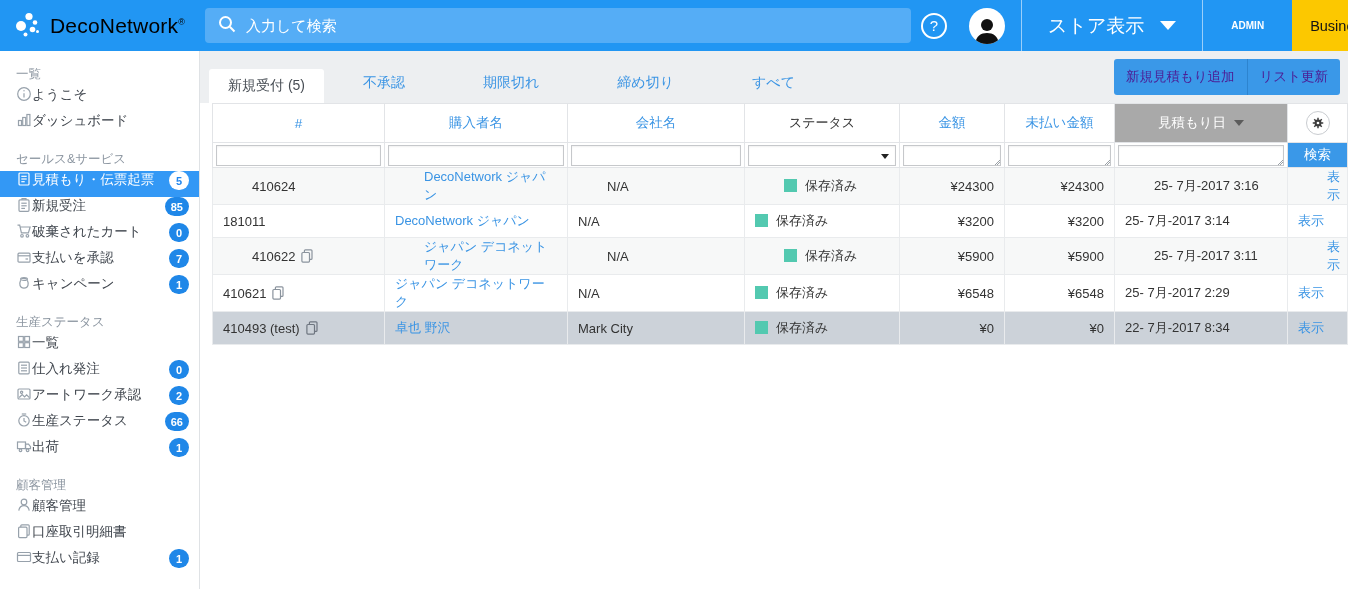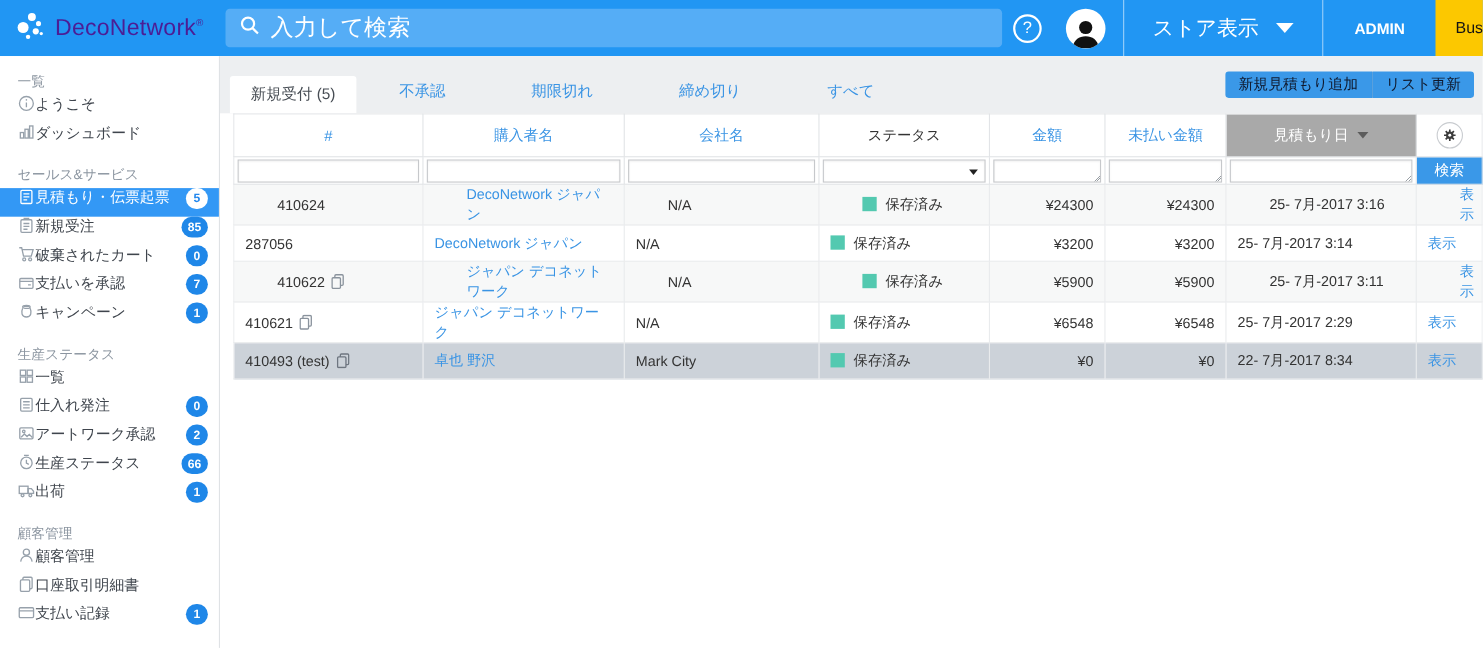--- a/index.html
+++ b/index.html
@@ -1,53 +1,53 @@
 <!DOCTYPE html>
 <html><head>
 <meta charset="utf-8">
 <style>
   * { margin:0; padding:0; box-sizing:border-box; }
   html,body { width:1348px; height:589px; overflow:hidden; font-family:"Liberation Sans","DejaVu Sans",sans-serif; background:#fff; }
   .app { display:flex; flex-direction:column; height:100%; }
 
   
   .topbar { flex:0 0 51px; background:#2196f3; display:flex; align-items:center; }
-  .brand { width:205px; flex:0 0 205px; display:flex; align-items:center; gap:8px; padding-left:12px; color:#4c1d95; }
+  .brand { width:205px; flex:0 0 205px; display:flex; align-items:center; gap:8px; padding-left:12px; color:#000000; }
   .brand-name { font-size:21px; font-weight:500; letter-spacing:.2px; white-space:nowrap; }
   .brand-name sup { font-size:9px; }
   .searchbox { width:706px; flex:0 0 706px; height:35px; background:#55adf6; border-radius:4px; display:flex; align-items:center; gap:10px; padding:0 13px; }
-  .searchbox input { flex:1; border:none; outline:none; background:transparent; color:#fff; font-size:21px; font-family:inherit; }
+  .searchbox input { flex:1; border:none; outline:none; background:transparent; color:#fff; font-size:15px; font-family:inherit; }
   .searchbox input::placeholder { color:#fff; opacity:1; }
   .top-right { flex:1; display:flex; align-items:center; justify-content:flex-end; height:100%; }
   .help-btn { width:26px; height:26px; border:2px solid #fff; border-radius:50%; color:#fff; display:flex; align-items:center; justify-content:center; font-size:15px; margin:0 22px 0 10px; cursor:pointer; }
   .avatar { width:36px; height:36px; border-radius:50%; background:#fff; overflow:hidden; display:flex; align-items:flex-end; justify-content:center; margin-right:16px; cursor:pointer; }
   .store-view { height:100%; border-left:1px solid rgba(255,255,255,.55); border-right:1px solid rgba(255,255,255,.55); color:#fff; display:flex; align-items:center; gap:16px; padding:0 26px; font-size:19px; cursor:pointer; white-space:nowrap; }
   .caret-down { width:0; height:0; border-left:8px solid transparent; border-right:8px solid transparent; border-top:9px solid #fff; }
-  .admin { color:#fff; font-weight:700; font-size:14px; padding:0 28px; height:100%; display:flex; align-items:center; cursor:pointer; }
+  .admin { color:#fff; font-weight:700; font-size:10px; padding:0 28px; height:100%; display:flex; align-items:center; cursor:pointer; }
   .bizhub { background:#fcc800; color:#141414; height:100%; min-width:116px; display:flex; align-items:center; justify-content:center; padding:0 18px; font-size:14.5px; cursor:pointer; white-space:nowrap; }
 
   
   .shell { flex:1; display:flex; min-height:0; }
   aside { flex:0 0 200px; width:200px; background:#fff; border-right:1px solid #dfe2e5; overflow:hidden; padding-top:2px; }
   .side-title { height:24px; margin-top:9px; padding:0 16px; display:flex; align-items:center; font-size:12.5px; color:#8b95a0; white-space:nowrap; }
   .side-item { height:26px; display:flex; align-items:flex-start; padding:0 10px 0 16px; font-size:13.5px; color:#3f454d; cursor:pointer; white-space:nowrap; }
   .side-item svg { flex:0 0 16px; color:#97a1ab; }
   .side-item .lbl { flex:1; overflow:hidden; }
   .badge { background:#1f87e8; color:#fff; min-width:20px; height:19px; border-radius:10px; font-size:11px; font-weight:700; display:flex; align-items:center; justify-content:center; padding:0 6px; }
   .side-item.selected { background:#3398f5; color:#fff; }
   .side-item.selected svg { color:#fff; }
   .side-item.selected .badge { background:#fff; color:#2287ee; }
 
   
   main { flex:1; min-width:0; background:#fff; display:flex; flex-direction:column; }
   .tabbar { flex:0 0 52px; background:#edeff1; display:flex; align-items:flex-end; padding-left:9px; }
   .tab { font-size:14px; color:#3a94e4; height:40px; display:flex; align-items:center; padding:0 39px; cursor:pointer; white-space:nowrap; }
   .tab.active { background:#fff; color:#474d54; height:34px; border-radius:3px 3px 0 0; padding:0 19px; }
   .tab-actions { margin-left:auto; margin-right:8px; align-self:center; display:flex; }
-  .btn { background:#3a98e8; color:#0f172a; font-size:13.5px; height:24px; display:flex; align-items:center; padding:0 12px; cursor:pointer; white-space:nowrap; }
+  .btn { background:#3a98e8; color:#4c1d95; font-size:13.5px; height:36px; display:flex; align-items:center; padding:0 12px; cursor:pointer; white-space:nowrap; }
   .btn-first { border-radius:3px 0 0 3px; border-right:1px solid #2d84cf; }
   .btn-last { border-radius:0 3px 3px 0; }
 
   
   .table-wrap { margin-left:12px; flex:1; overflow:hidden; }
   table { border-collapse:collapse; table-layout:fixed; width:1135px; font-size:13px; color:#333; }
   thead th { height:39px; border:1px solid #e2e4e7; font-weight:400; text-align:center; background:#fff; }
   .hlink { color:#3a94e4; font-size:13.5px; cursor:pointer; }
   th.sorted-col { background:#a9a9a9; color:#fff; font-size:13.5px; cursor:pointer; }
   .sort-caret { display:inline-block; width:0; height:0; border-left:5px solid transparent; border-right:5px solid transparent; border-top:6px solid #5c5c5c; margin-left:8px; vertical-align:1px; }
@@ -328,21 +328,21 @@
               <td><span>410624</span></td>
               <td><span class="blink">DecoNetwork ジャパン</span></td>
               <td>N/A</td>
               <td><span class="status-square"></span><span>保存済み</span></td>
               <td class="num">¥24300</td>
               <td class="num">¥24300</td>
               <td>25- 7月-2017 3:16</td>
               <td class="action-cell"><span class="blink">表示</span></td>
             </tr>
             <tr>
-              <td><span>287056</span></td>
+              <td><span>181011</span></td>
               <td><span class="blink">DecoNetwork ジャパン</span></td>
               <td>N/A</td>
               <td><span class="status-square"></span><span>保存済み</span></td>
               <td class="num">¥3200</td>
               <td class="num">¥3200</td>
               <td>25- 7月-2017 3:14</td>
               <td class="action-cell"><span class="blink">表示</span></td>
             </tr>
             <tr class="odd">
               <td><span>410622</span><svg class="copy-icon" width="12" height="14" viewBox="0 0 12 14" fill="none" stroke="#8a939d" stroke-width="1.2">

